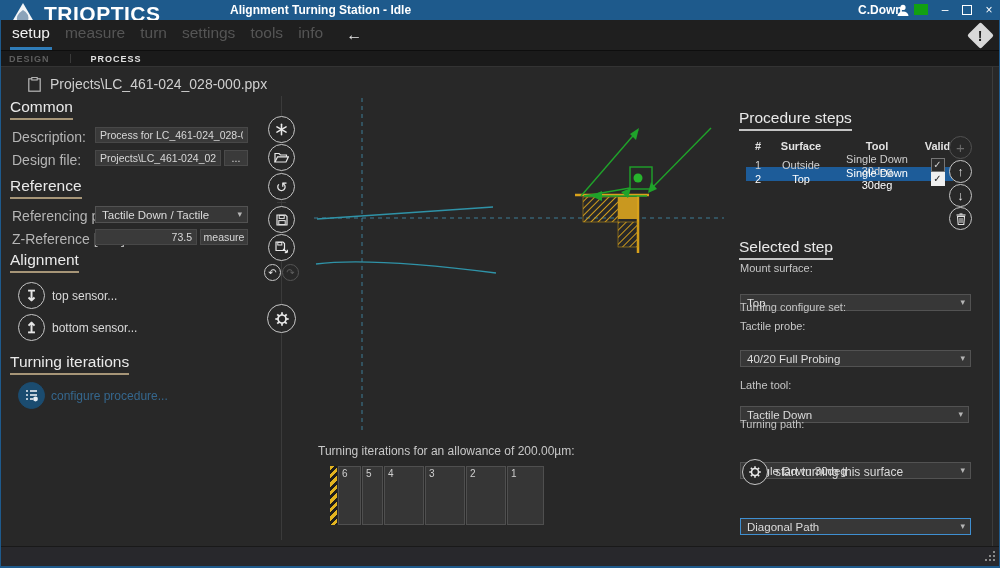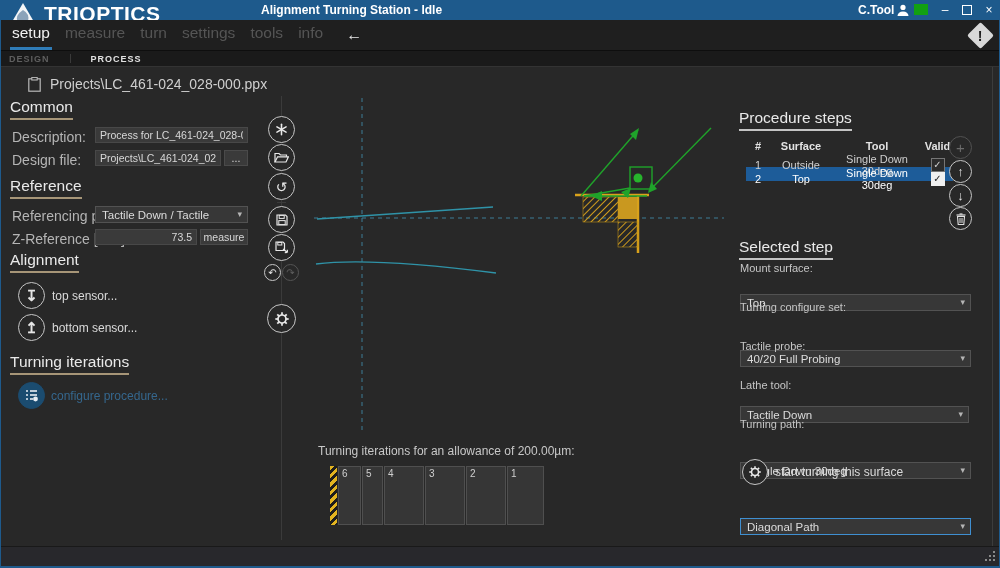--- a/index.html
+++ b/index.html
@@ -8,21 +8,21 @@
     background:#282828;font-family:"Liberation Sans",sans-serif;color:#ddd;
     -webkit-font-smoothing:antialiased;
   }
   .abs{position:absolute;box-sizing:border-box;}
 
   
   .titlebar{left:0;top:0;width:1000px;height:20px;background:#1e5a8c;}
   .logo-ext{left:0;top:20px;width:176px;height:11px;background:#1e5a8c;
     clip-path:polygon(0 0,162px 0,176px 100%,0 100%);}
   .brand-text{left:44px;top:2px;font-size:21px;font-weight:bold;color:#fff;letter-spacing:.5px;}
-  .win-title{left:261px;top:3px;font-size:12px;font-weight:bold;color:#fff;}
+  .win-title{left:230px;top:3px;font-size:12px;font-weight:bold;color:#fff;}
   .user-name{left:858px;top:3px;font-size:12px;font-weight:bold;color:#fff;}
   .status-square{left:914px;top:4px;width:14px;height:11px;background:#12a012;}
   .winbtn{top:0;width:18px;height:20px;color:#fff;display:flex;align-items:center;justify-content:center;font-size:12px;cursor:default;}
   .maxglyph{width:8px;height:8px;border:1px solid #fff;display:block;}
 
   
   .menubar{left:0;top:20px;width:1000px;height:30px;background:#1f1f1f;display:flex;align-items:flex-end;padding:0 0 0 10px;gap:11px;}
   .menu-item{font-size:15.5px;color:#555;padding:0 2px 5px 2px;border-bottom:3px solid transparent;}
   .menu-item.active{color:#f2f2f2;border-bottom-color:#2f7cb8;}
   .menu-back{font-size:16px;color:#e8e8e8;margin-left:10px;padding-bottom:6px;}
@@ -89,21 +89,21 @@
 <body class="nosel">
 
 <div class="abs titlebar"></div>
 <div class="abs logo-ext"></div>
 <svg class="abs" style="left:7px;top:2px" width="32" height="28" viewBox="0 0 32 28">
   <path d="M16 1 L30 25 Q31 27 28 27 L4 27 Q1 27 2 25 Z" fill="#f4f6f8"></path>
   <path d="M16 8 Q23 12 21 19 Q16 24 11 20 Q7 14 16 8 Z" fill="#8ba3ba"></path>
 </svg>
 <div class="abs brand-text">TRIOPTICS</div>
 <div class="abs win-title">Alignment Turning Station - Idle</div>
-<div class="abs user-name">C.Tool</div>
+<div class="abs user-name">C.Down</div>
 <svg class="abs" style="left:897px;top:4px" width="12" height="13" viewBox="0 0 12 13">
   <circle cx="6" cy="3.4" r="2.6" fill="#fff"></circle>
     <path d="M0.5 12 Q1 7.5 6 7.5 Q11 7.5 11.5 12 Z" fill="#fff"></path>
 </svg>
 <div class="abs status-square"></div>
 <div class="abs winbtn" style="left:936px">
     <span>–</span>
   </div>
 <div class="abs winbtn" style="left:958px">
     <span class="maxglyph"></span>
@@ -346,21 +346,21 @@
   <span>Top</span>
   <span class="caret">▾</span>
 </div>
 
 <div class="abs fld-label" style="left:740px;top:301px">Turning configure set:</div>
 <div class="abs dd" style="left:740px;top:316px;width:231px">
   <span>40/20 Full Probing</span>
   <span class="caret">▾</span>
 </div>
 
-<div class="abs fld-label" style="left:740px;top:340px">Tactile probe:</div>
+<div class="abs fld-label" style="left:740px;top:320px">Tactile probe:</div>
 <div class="abs dd" style="left:740px;top:355px;width:229px">
   <span>Tactile Down</span>
   <span class="caret">▾</span>
 </div>
 
 <div class="abs fld-label" style="left:740px;top:379px">Lathe tool:</div>
 <div class="abs dd" style="left:740px;top:394px;width:231px">
   <span>Single Down 30deg</span>
   <span class="caret">▾</span>
 </div>

